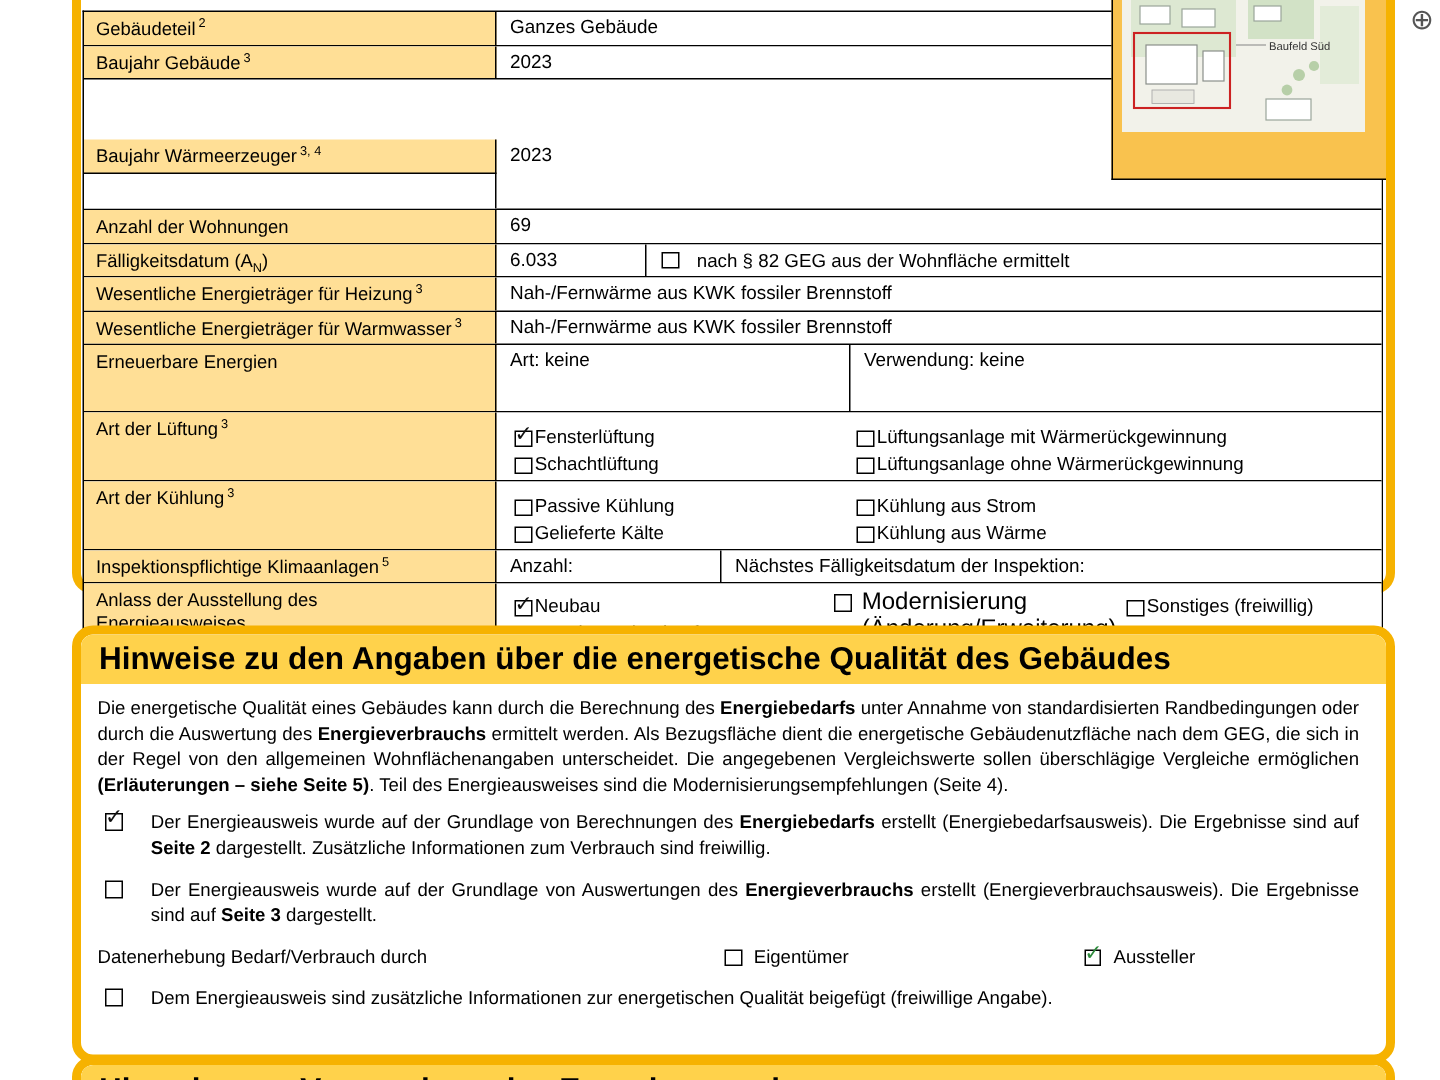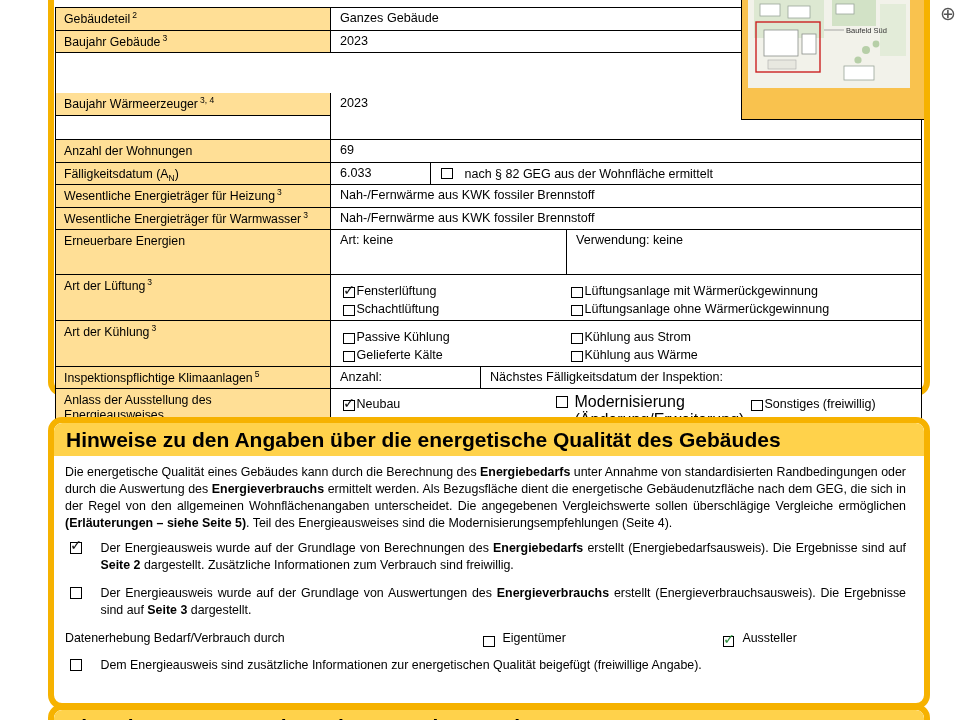--- a/index.html
+++ b/index.html
@@ -50,21 +50,21 @@
   .compass { position:absolute; left:940px; top:2px; font-size:19px; color:#555; }
 
   .head-bar { background:#FFD24B; height:33px; line-height:33px; padding-left:12px; font-size:21px; font-weight:bold; border-radius:8px 8px 0 0; white-space:nowrap; }
   .content { padding:8px 18px 0 11px; font-size:12.4px; line-height:17px; }
   .para { text-align:justify; margin-bottom:8px; }
   .chk-item { display:flex; padding-left:5px; margin-bottom:11px; }
   .chk-item .cb { margin-top:2px; }
   .chk-item .txt { margin-left:19px; text-align:justify; flex:1; }
   .daten-row { display:flex; align-items:center; margin:3px 0 10px 0; }
   .daten-label { flex:none; width:418px; }
-  .daten-opt { display:flex; align-items:flex-end; gap:8px; }
+  .daten-opt { display:flex; align-items:center; gap:8px; }
   .daten-gap { flex:none; width:157px; }
 </style>
 </head>
 <body>
 
 <div class="page">
 
   <div class="frame frame1">
     <div class="rows">
 

